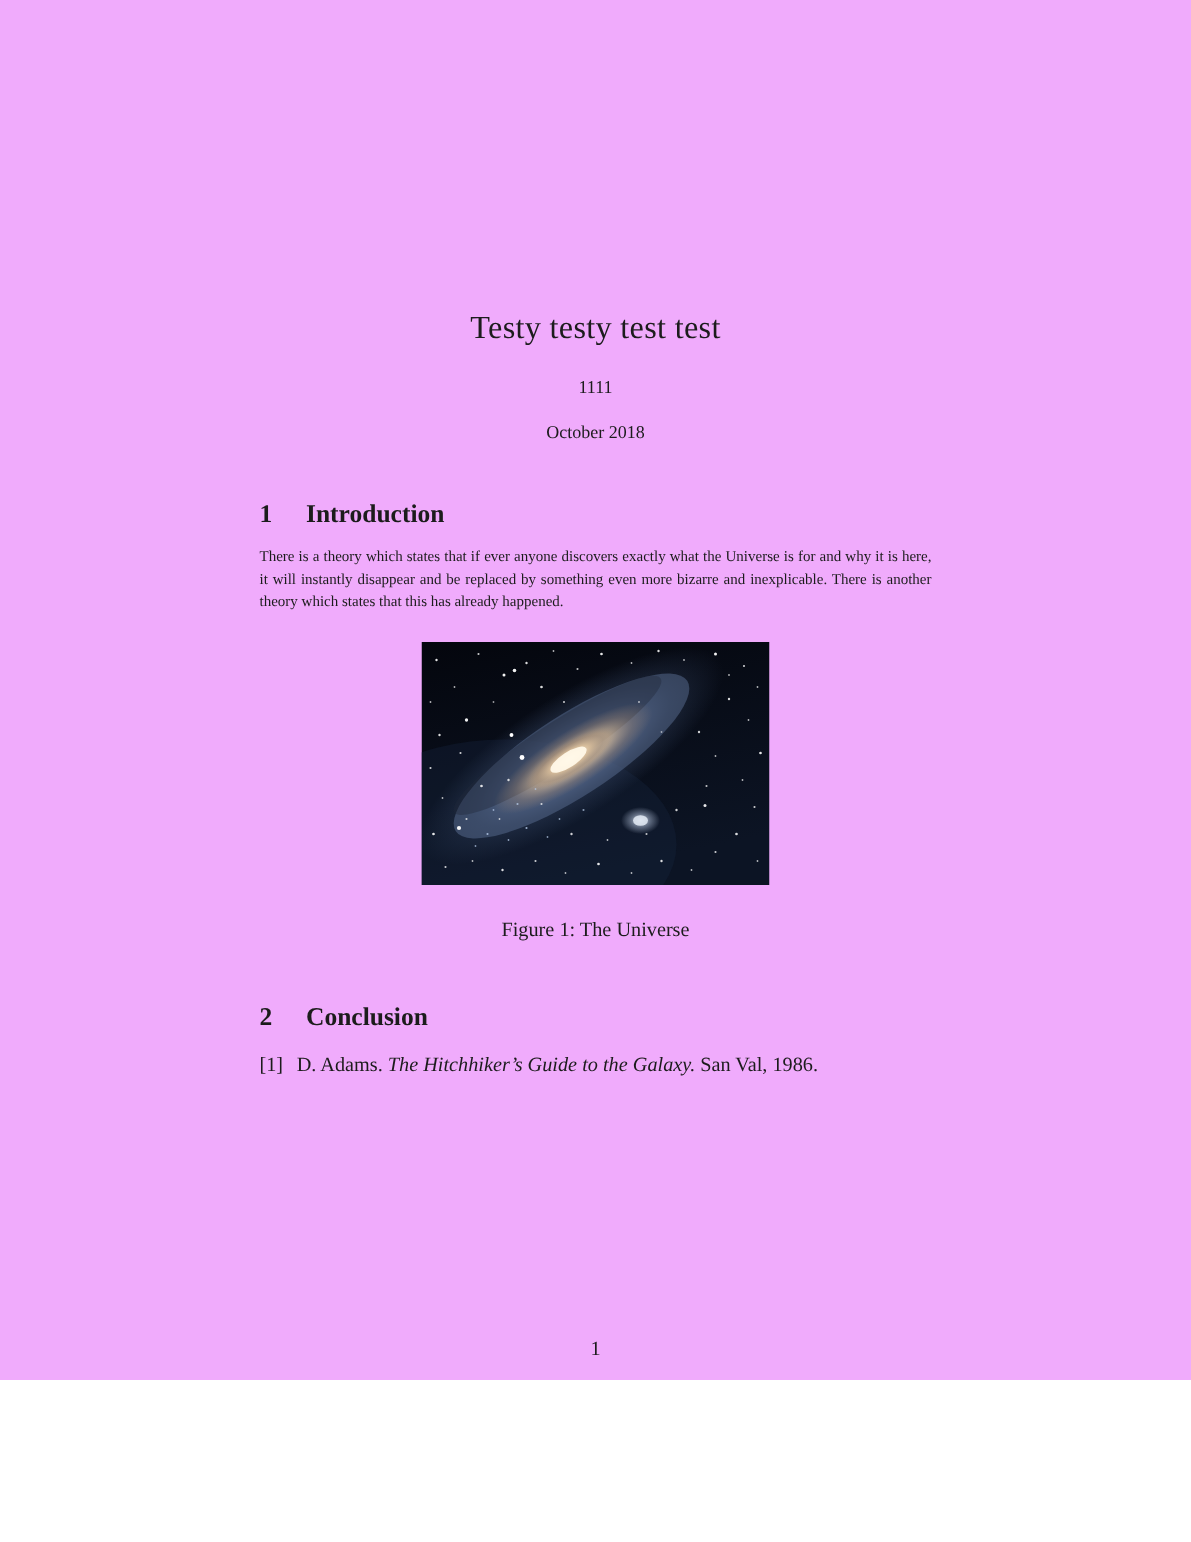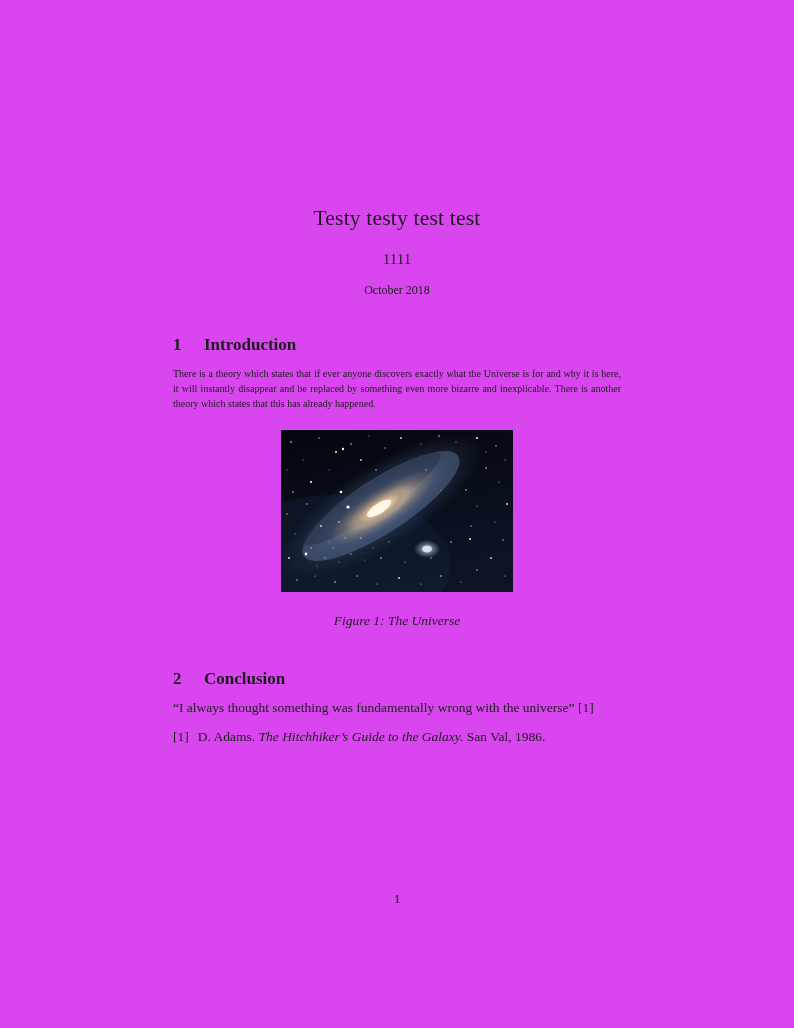--- a/index.html
+++ b/index.html
@@ -8,36 +8,36 @@
     width: 794px;
     height: 1028px;
     position: relative;
     font-family: "Liberation Serif", "DejaVu Serif", serif;
     color: #1c1c1c;
     overflow: hidden;
   }
   .page {
     position: relative;
     width: 794px;
-    height: 1028px;
-    background: #d946ef;
+    height: 920px;
+    background: #f0abfc;
   }
   .content {
     width: 448px;
     margin: 0 auto;
     padding-top: 206px;
   }
   .doc-title {
     font-size: 21.5px;
     font-weight: 400;
     text-align: center;
     letter-spacing: 0.2px;
   }
   .doc-author {
-    font-size: 15px;
+    font-size: 12px;
     text-align: center;
     margin-top: 20px;
   }
   .doc-date {
     font-size: 12px;
     text-align: center;
     margin-top: 15px;
   }
   .section-heading {
     font-size: 17px;
@@ -49,21 +49,20 @@
   .sec1 { margin-top: 37px; }
   .body-par {
     font-size: 10px;
     line-height: 15.2px;
     text-align: justify;
     margin-top: 11px;
   }
   .figure-block {
     margin-top: 18px;
     text-align: center;
-    font-style: italic;
   }
   .figure-image {
     display: inline-block;
     width: 232px;
     height: 162px;
     line-height: 0;
   }
   .figure-caption {
     font-size: 13.5px;
     text-align: center;
@@ -232,21 +231,20 @@
         </svg>
       </span>
       <div class="figure-caption">Figure 1: The Universe</div>
     </div>
 
     <div class="section-heading sec2">
       <span class="sec-num">2</span>
       <span>Conclusion</span>
     </div>
 
-    <p class="quote-par">“I always thought something was fundamentally wrong with the universe” [1]</p>
 
 
     <div class="ref-entry">
       <span class="ref-label">[1]</span>
       <span class="ref-text"><span>D. Adams. </span><span class="it">The Hitchhiker’s Guide to the Galaxy.</span><span> San Val, 1986.</span></span>
     </div>
 
   </div>
 
   <div class="page-number">1</div>

